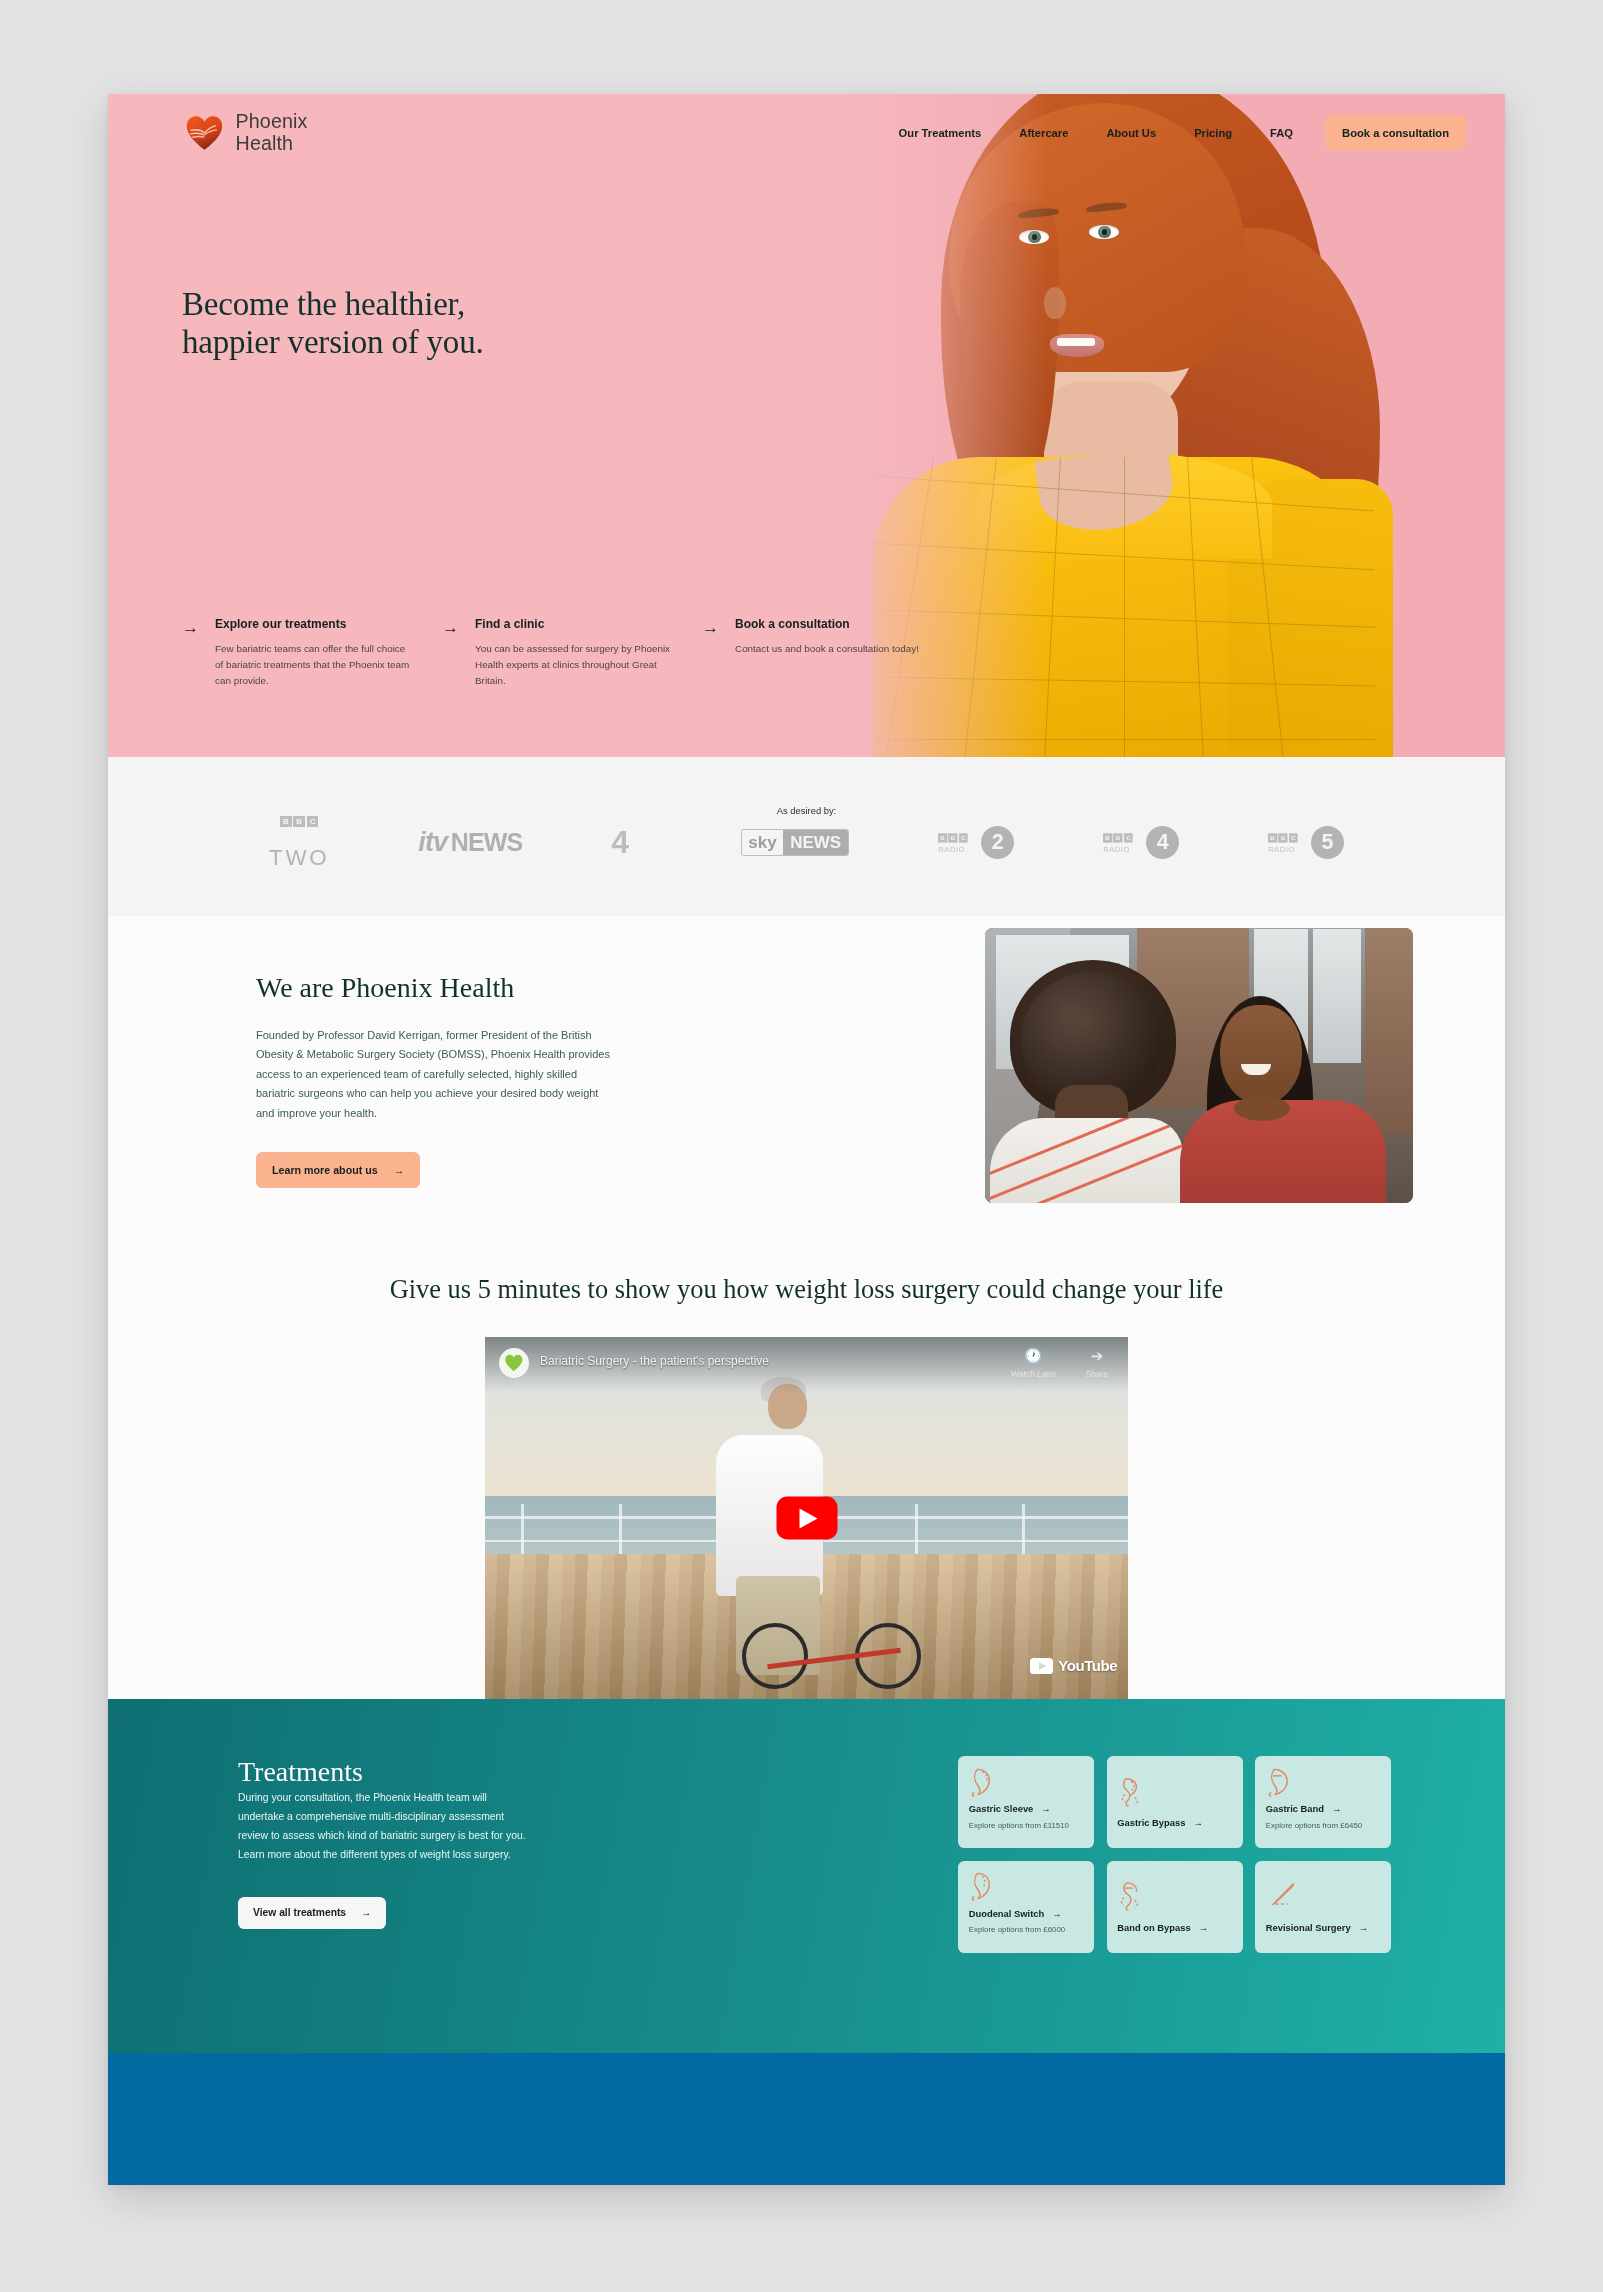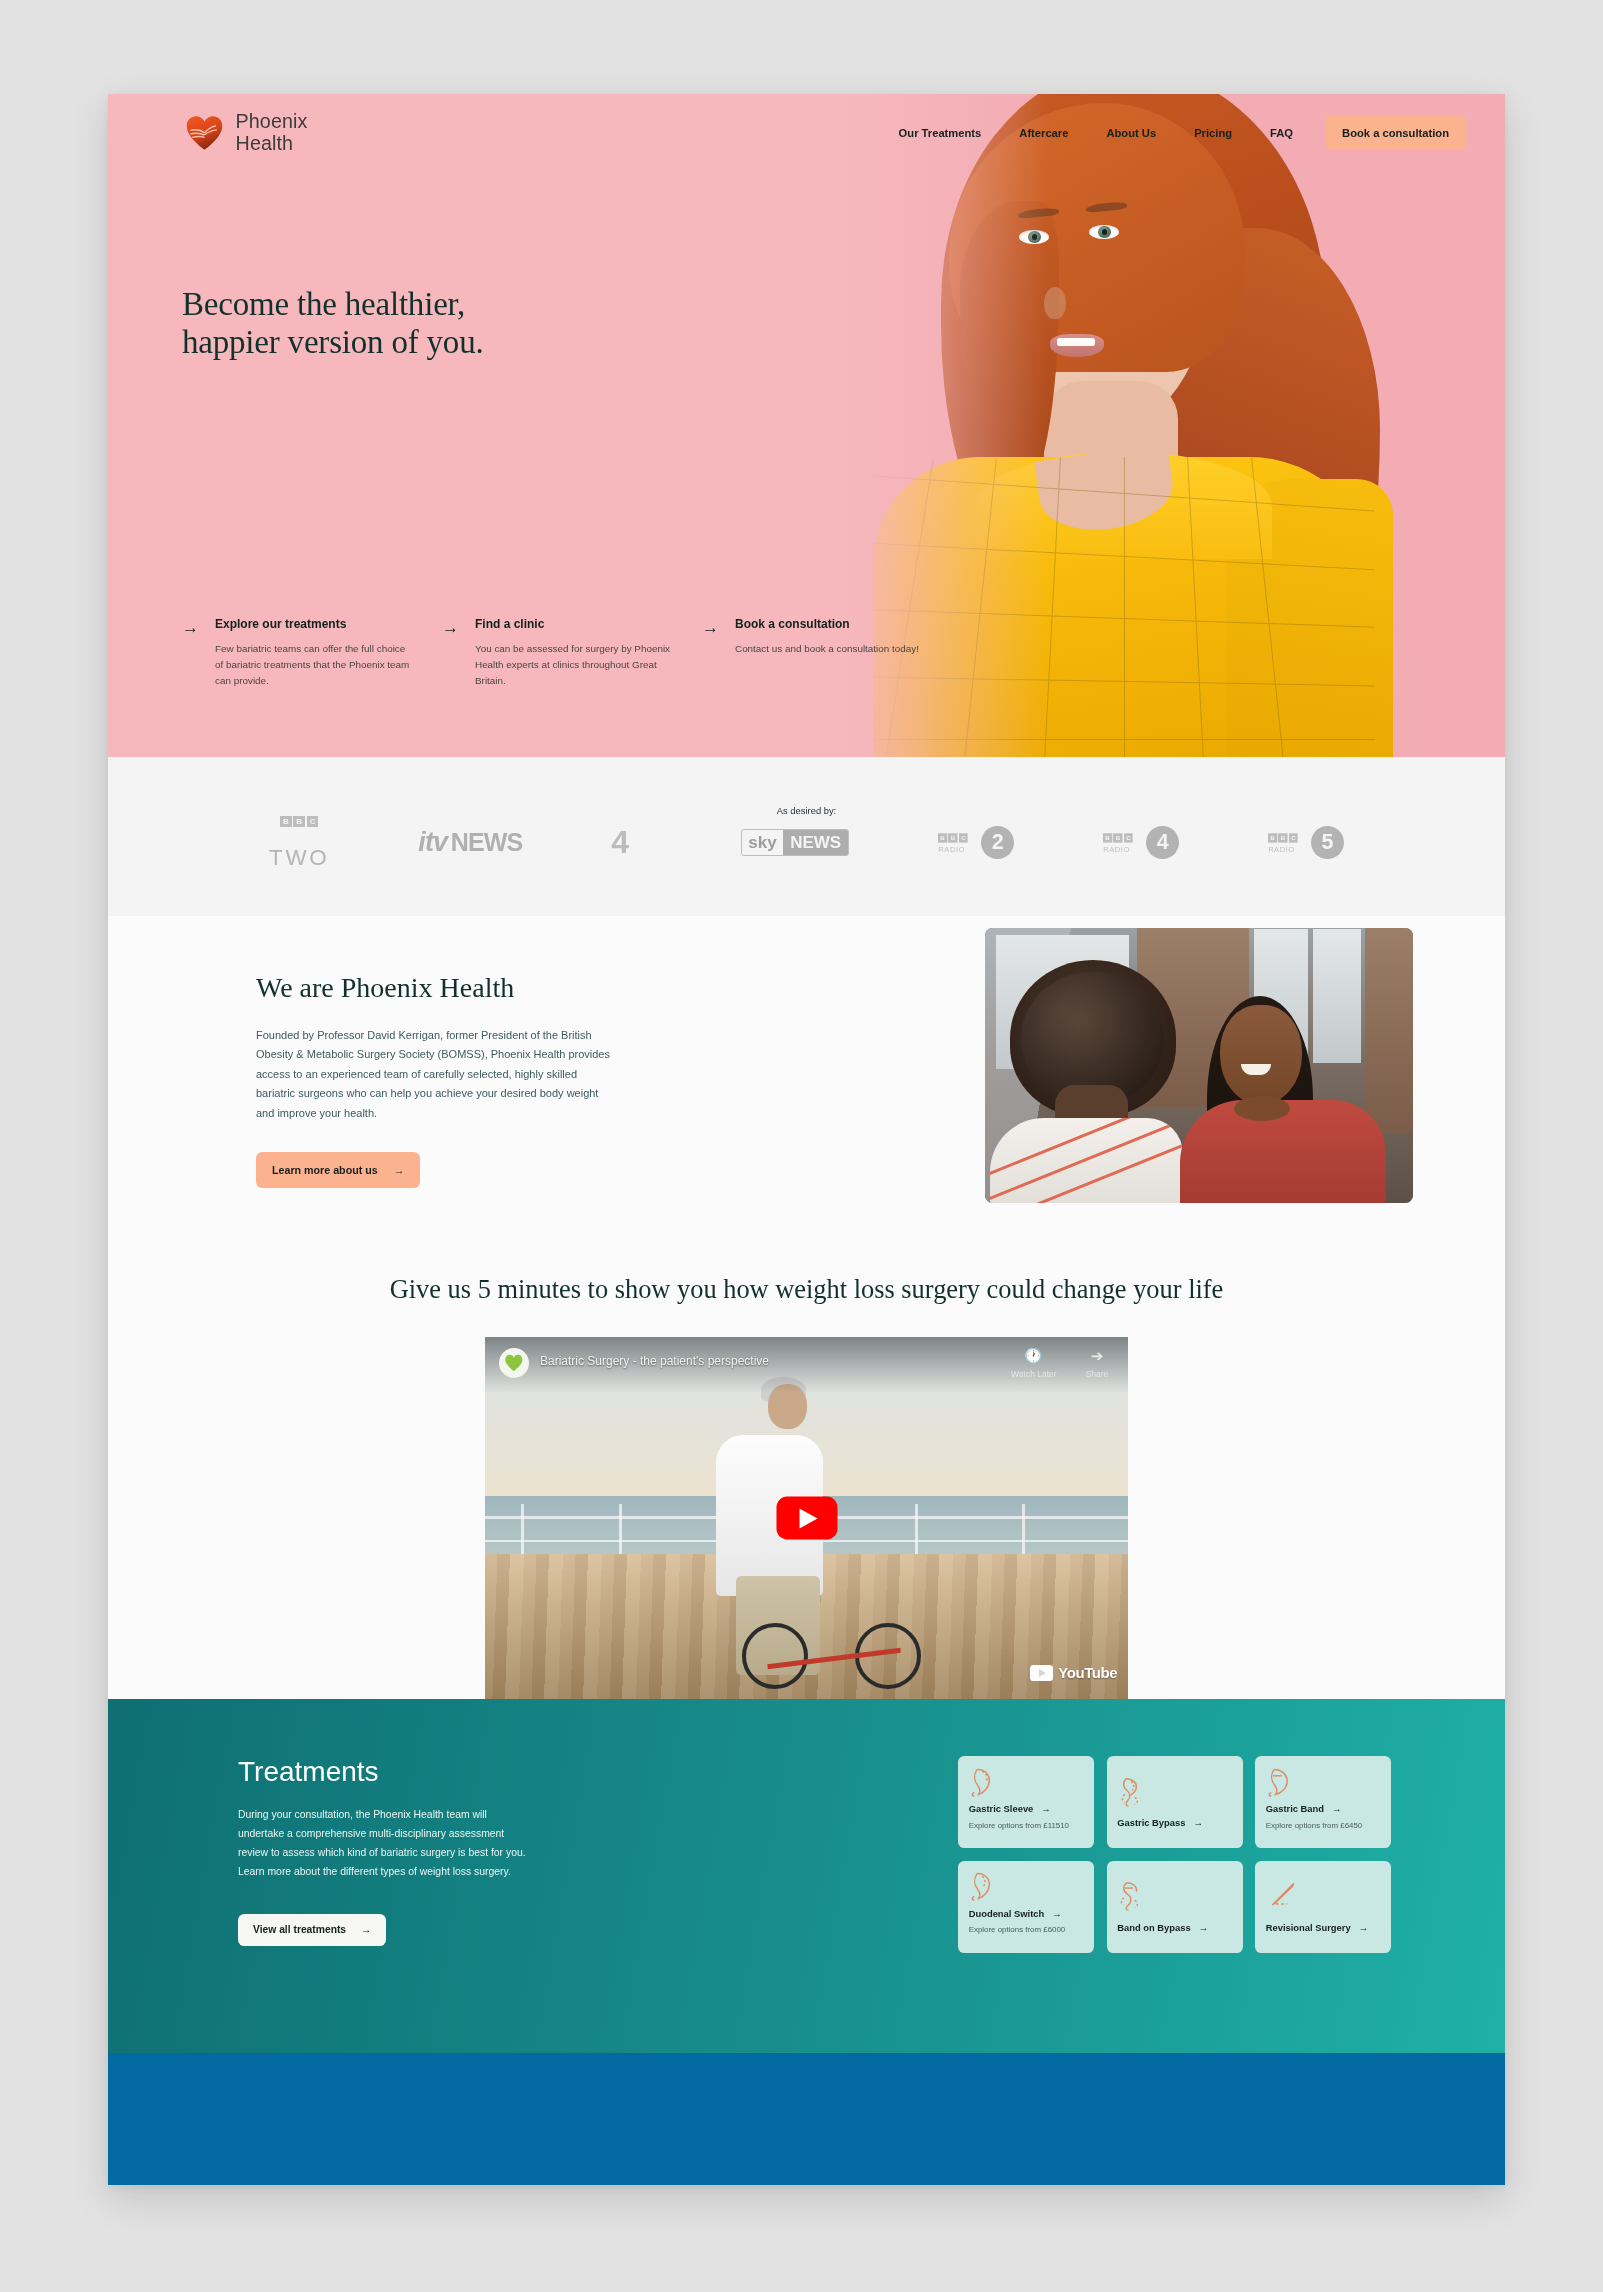--- a/index.html
+++ b/index.html
@@ -231,33 +231,33 @@
     background: linear-gradient(180deg, rgba(0,0,0,.42), rgba(0,0,0,0)); display:flex; align-items:flex-start; padding: 10.7px 14.3px; }
   .vp-avatar { width: 30px; height: 30px; border-radius:50%; background:#f4f6f0; display:flex; align-items:center; justify-content:center; flex: 0 0 auto;}
   .vp-title { color:#f2f2f2; font-size: 12px; margin-left: 10.7px; margin-top: 6.3px; text-shadow: 0 0.9px 1.8px rgba(0,0,0,.5); }
   .vp-actions { margin-left:auto; display:flex; gap: 29px; padding-right: 5.4px; }
   .vp-act { display:flex; flex-direction:column; align-items:center; color:#e8e8e8; }
   .vp-act .gl { font-size: 15px; line-height: 1; }
   .vp-act .lb { font-size: 8.5px; margin-top: 6.3px; opacity:.92; }
   .vp-play { position:absolute; left:50%; top:50%; transform: translate(-50%,-50%);
     width: 61px; height: 43px; background:#f00; border-radius: 10.7px; display:flex; align-items:center; justify-content:center;}
   .vp-play:after{content:''; border-left: 18px solid #fff; border-top: 10.7px solid transparent; border-bottom: 10.7px solid transparent; margin-left: 4.5px;}
-  .vp-yt { position:absolute; right: 10.7px; bottom: 18px; display:flex; align-items:center; gap: 5.4px; }
+  .vp-yt { position:absolute; right: 10.7px; bottom: 25px; display:flex; align-items:center; gap: 5.4px; }
   .vp-yt .ytm { width: 22.4px; height: 16px; background:#fff; border-radius: 3.6px; display:flex; align-items:center; justify-content:center;}
   .vp-yt .ytm:after{content:''; border-left: 7.2px solid #d7d7d7; border-top: 4.5px solid transparent; border-bottom: 4.5px solid transparent; margin-left:1.8px;}
   .vp-yt .ytw { color:#fff; font-size: 15px; font-weight: 700; letter-spacing:-0.4px; text-shadow: 0 0.9px 1.8px rgba(0,0,0,.4);}
 
   
   .treat {
     height: 354px; position: relative;
     background: linear-gradient(100deg, #0f6f72 0%, #18918f 55%, #1fb0a6 100%);
     padding: 56px 0 0 0;
   }
   .treat-left { position:absolute; left: 130px; top: 57px; width: 296px; }
-  .treat-left h2 { font-family:Liberation Sans, sans-serif; font-weight:400; font-size: 28px; color:#fff; margin-bottom: 18px; }
+  .treat-left h2 { font-family:Liberation Serif, serif; font-weight:400; font-size: 28px; color:#fff; margin-bottom: 1px; }
   .treat-left p { font-size: 10.4px; line-height: 1.82; color:#eaf6f4; }
   .btn-white {
     display:inline-flex; align-items:center; gap: 15px; background:#f6f6f4; border:none; font-family:inherit;
     font-size: 10.3px; font-weight: 700; color:#14211e; padding: 10.7px 15px; border-radius: 6.3px; margin-top: 32px; cursor:pointer;
   }
   .treat-grid {
     position:absolute; right: 114px; top: 57px;
     display: grid; grid-template-columns: repeat(3, 136px); grid-auto-rows: 92px; gap: 12.5px;
   }
   .tcard {

